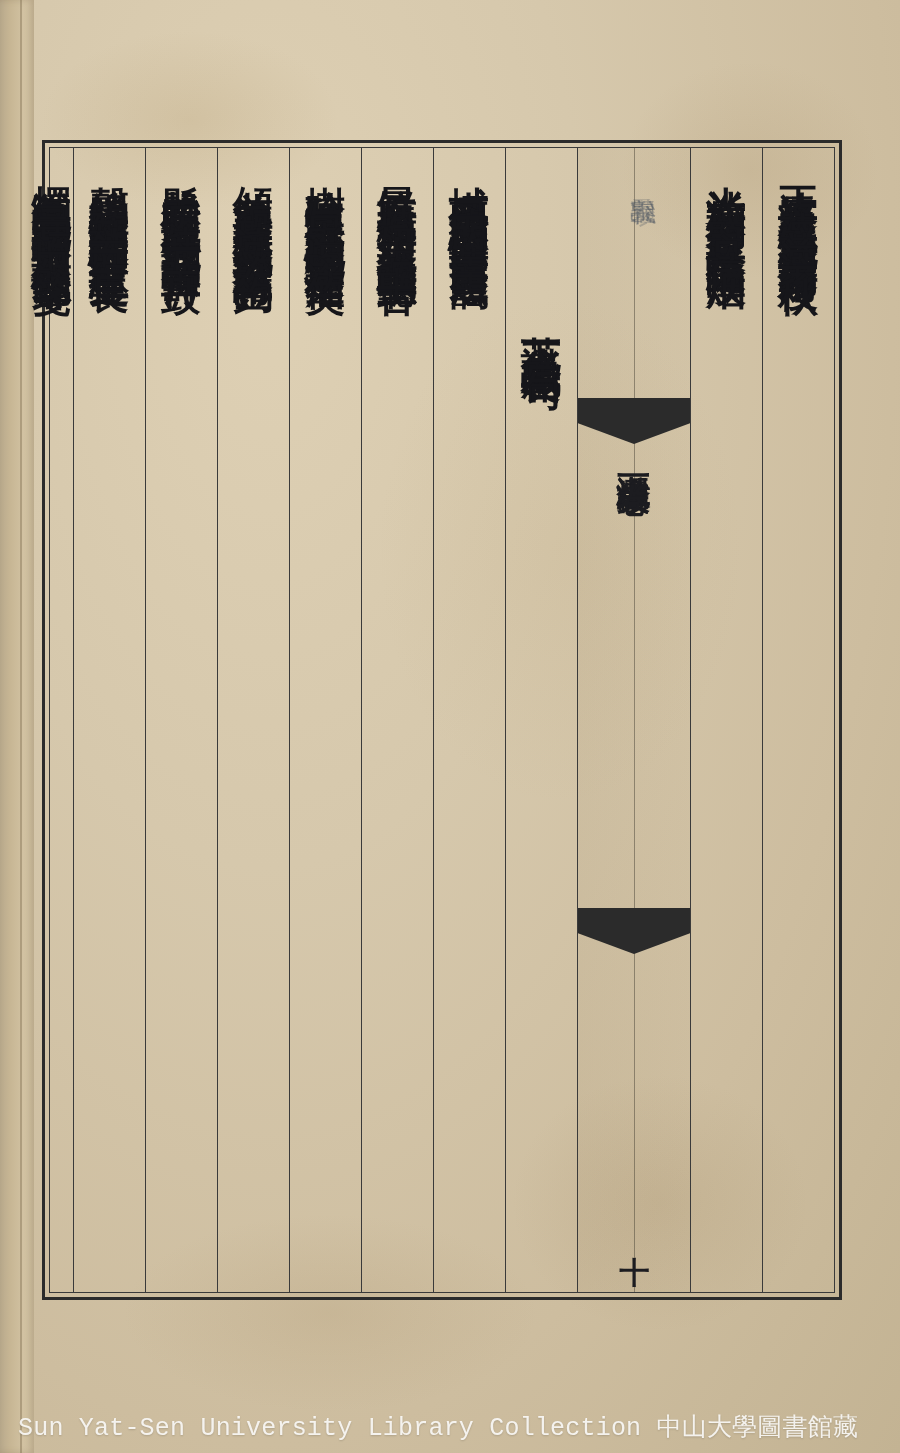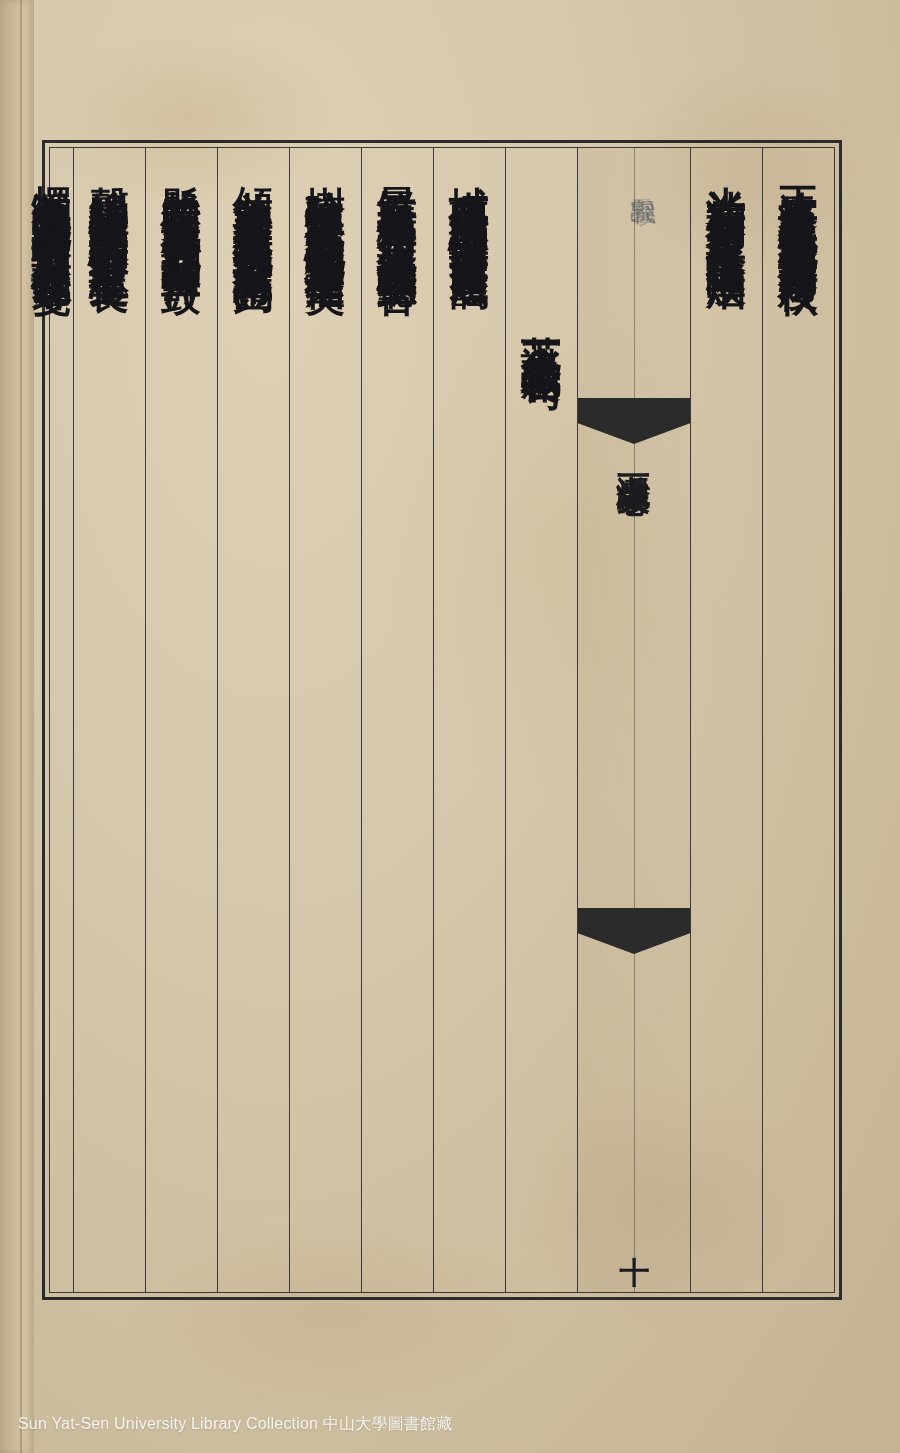--- a/index.html
+++ b/index.html
@@ -159,26 +159,26 @@
     color: rgba(70,80,95,0.28);
     white-space: pre;
     transform: scaleX(-1);
     pointer-events: none;
   }
 
   
   #credit {
     position: absolute;
     left: 0;
-    bottom: 8px;
+    bottom: 0;
     width: 100%;
     padding: 6px 18px 10px 18px;
     box-sizing: border-box;
-    font-family: Liberation Sans, sans-serif;
-    font-size: 16px;
+    font-family: Liberation Mono, monospace;
+    font-size: 25px;
     color: rgba(255,255,255,0.85);
     letter-spacing: 0.2px;
     text-shadow: 0 1px 2px rgba(0,0,0,0.15);
   }
 </style>
 </head>
 <body>
 
 <div id="page">
 

